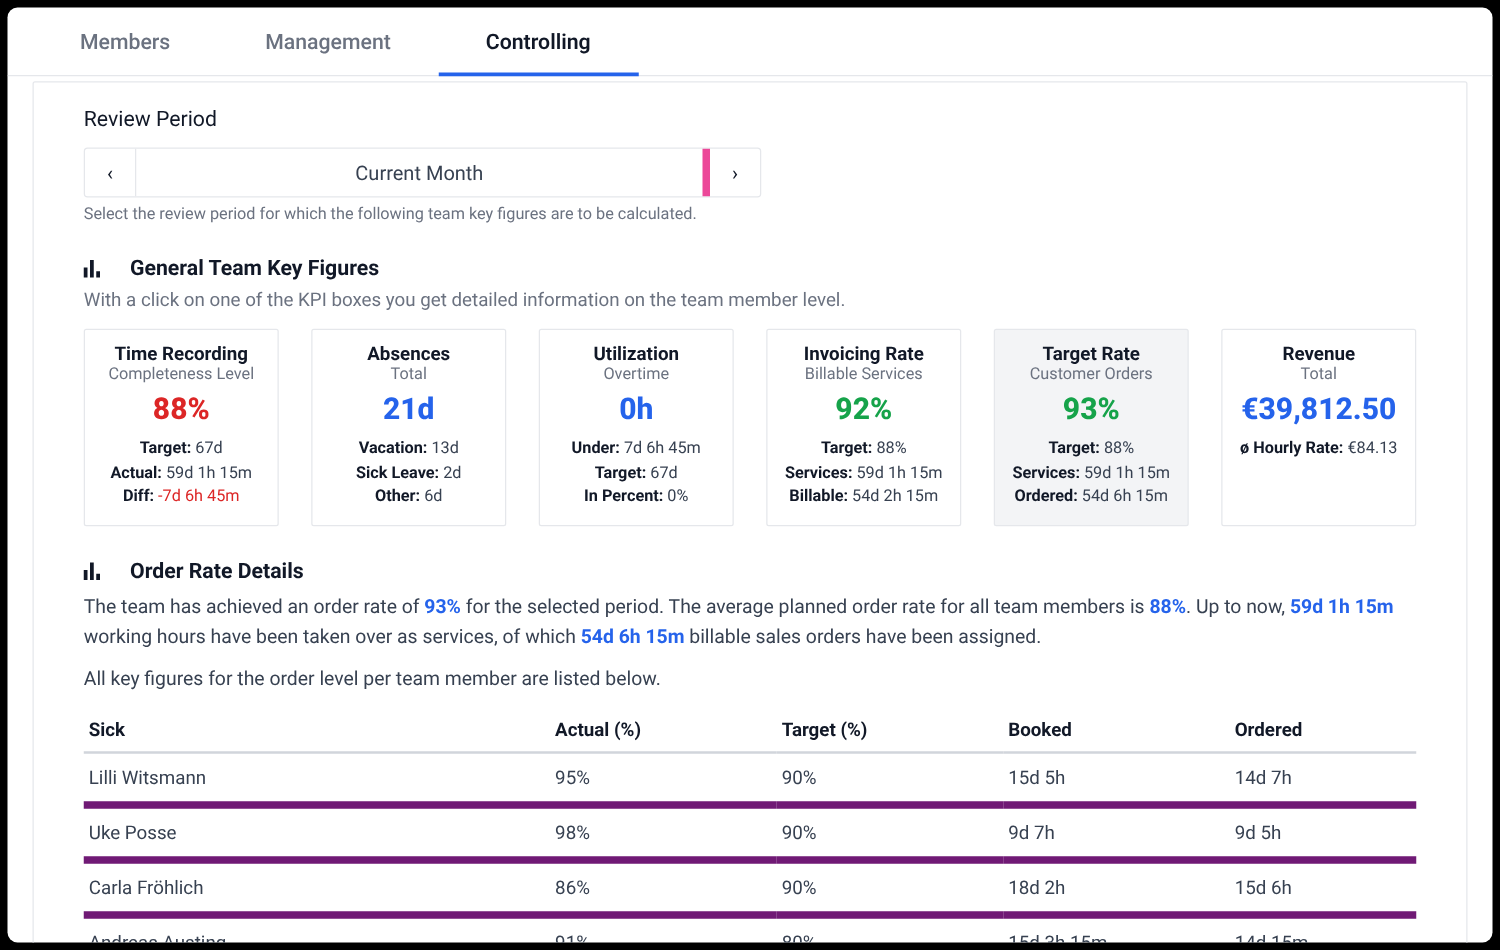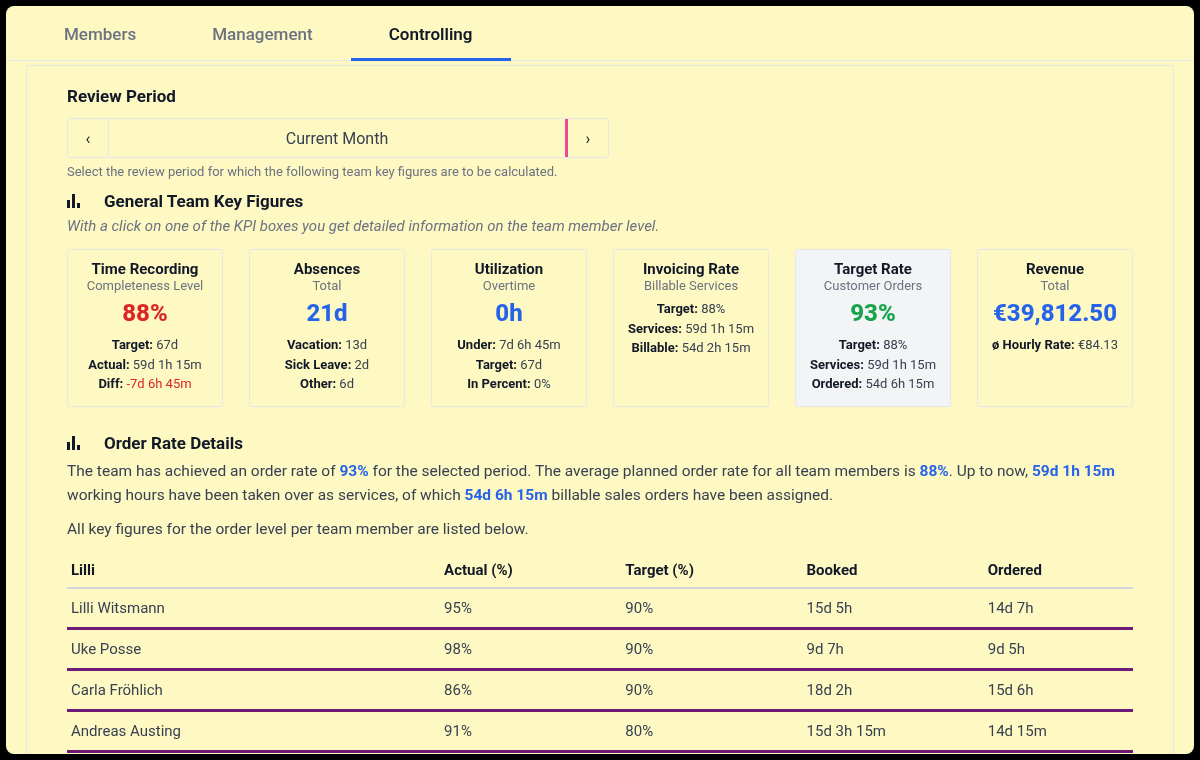--- a/index.html
+++ b/index.html
@@ -4,21 +4,21 @@
 <style>
   * { box-sizing: border-box; margin: 0; padding: 0; }
   body {
     font-family: -apple-system, BlinkMacSystemFont, "Segoe UI", Roboto, Helvetica, Arial, sans-serif;
     background: #000;
     padding: 6px;
     width: 1200px;
     height: 760px;
   }
   .window {
-    background: #fef9c3;
+    background: #ffffff;
     border-radius: 8px;
     width: 100%;
     height: 100%;
     overflow: hidden;
     position: relative;
   }
   .tabs {
     display: flex;
     padding: 0 20px;
     border-bottom: 1px solid #e5e7eb;
@@ -43,21 +43,21 @@
     background: #2563eb;
   }
   .content {
     padding: 20px 40px 10px;
     border: 1px solid #e5e7eb;
     margin: 4px 20px 10px;
     border-radius: 2px;
   }
   .review-title {
     font-size: 17px;
-    font-weight: 700;
+    font-weight: 400;
     color: #111827;
     margin-bottom: 12px;
   }
   .period-picker {
     display: inline-flex;
     align-items: stretch;
     border: 1px solid #e5e7eb;
     border-radius: 3px;
     height: 40px;
     margin-bottom: 6px;
@@ -72,26 +72,26 @@
     cursor: pointer;
   }
   .period-label {
     width: 460px;
     display: flex;
     align-items: center;
     justify-content: center;
     font-size: 16px;
     color: #374151;
     border-left: 1px solid #e5e7eb;
-    border-right: 3px solid #ec4899;
+    border-right: 6px solid #ec4899;
   }
   .subtext {
     font-size: 13px;
     color: #6b7280;
-    margin-bottom: 12px;
+    margin-bottom: 26px;
   }
   .section-title {
     font-size: 17px;
     font-weight: 700;
     color: #111827;
     display: flex;
     align-items: center;
     gap: 24px;
     margin-bottom: 6px;
   }
@@ -106,21 +106,20 @@
     background: #111827;
     display: inline-block;
   }
   .bars-icon span:nth-child(1){height:8px}
   .bars-icon span:nth-child(2){height:14px}
   .bars-icon span:nth-child(3){height:5px}
   .section-desc {
     font-size: 15px;
     color: #6b7280;
     margin-bottom: 14px;
-    font-style: italic;
   }
   .kpi-row {
     display: flex;
     gap: 26px;
     margin-bottom: 26px;
   }
   .kpi {
     flex: 1;
     border: 1px solid #e5e7eb;
     border-radius: 2px;
@@ -173,21 +172,21 @@
     font-size: 15px;
     font-weight: 700;
     color: #111827;
     padding: 10px 4px 8px;
     border-bottom: 2px solid #d1d5db;
   }
   td {
     font-size: 15px;
     color: #374151;
     padding: 10px 4px;
-    border-bottom: 3px solid #701a75;
+    border-bottom: 6px solid #701a75;
   }
 </style>
 </head>
 <body>
 
 <div class="window">
 
   <div class="tabs">
     <div class="tab">Members</div>
     <div class="tab">Management</div>
@@ -240,20 +239,21 @@
           <div class="kpi-title">Utilization</div>
           <div class="kpi-sub">Overtime</div>
           <div class="kpi-value blue">0h</div>
           <div class="kpi-line"><b>Under:</b><span> 7d 6h 45m</span></div>
           <div class="kpi-line"><b>Target:</b><span> 67d</span></div>
           <div class="kpi-line"><b>In Percent:</b><span> 0%</span></div>
         </div>
         <div class="kpi">
           <div class="kpi-title">Invoicing Rate</div>
           <div class="kpi-sub">Billable Services</div>
+          <div class="kpi-value green">92%</div>
           <div class="kpi-line"><b>Target:</b><span> 88%</span></div>
           <div class="kpi-line"><b>Services:</b><span> 59d 1h 15m</span></div>
           <div class="kpi-line"><b>Billable:</b><span> 54d 2h 15m</span></div>
         </div>
         <div class="kpi selected">
           <div class="kpi-title">Target Rate</div>
           <div class="kpi-sub">Customer Orders</div>
           <div class="kpi-value green">93%</div>
           <div class="kpi-line"><b>Target:</b><span> 88%</span></div>
           <div class="kpi-line"><b>Services:</b><span> 59d 1h 15m</span></div>
@@ -277,21 +277,21 @@
     </div>
 
     <p class="details-p">
       <span>The team has achieved an order rate of </span><span class="hl">93%</span><span> for the selected period. The average planned order rate for all team members is </span><span class="hl">88%</span><span>. Up to now, </span><span class="hl">59d 1h 15m</span><span> working hours have been taken over as services, of which </span><span class="hl">54d 6h 15m</span><span> billable sales orders have been assigned.</span>
     </p>
     <p class="details-p">All key figures for the order level per team member are listed below.</p>
 
     <table>
       <thead>
           <tr id="thead-row">
-            <th style="width: 35%;">Lilli</th>
+            <th style="width: 35%;">Sick</th>
             <th style="width: 17%;">Actual (%)</th>
             <th style="width: 17%;">Target (%)</th>
             <th style="width: 17%;">Booked</th>
             <th style="width: 14%;">Ordered</th>
           </tr>
         </thead>
       <tbody id="tbody">
           <tr>
             <td>Lilli Witsmann</td>
             <td>95%</td>

